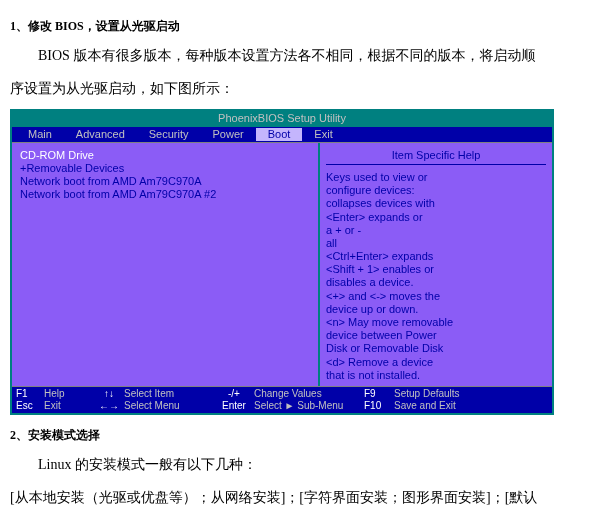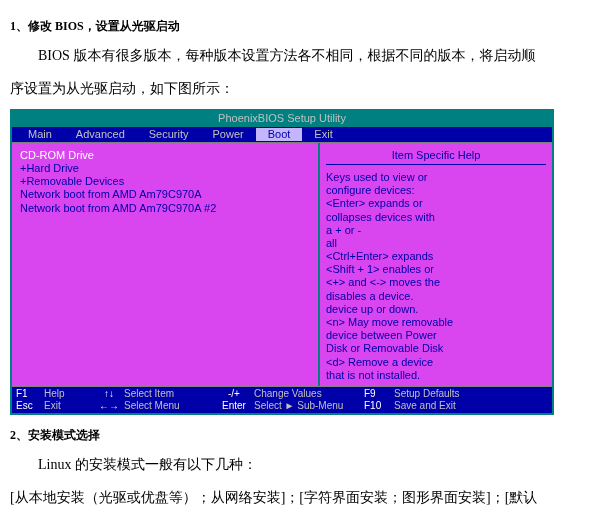--- a/index.html
+++ b/index.html
@@ -45,21 +45,21 @@
   }
   .bios-menubar span {
     padding: 0 12px;
   }
   .bios-menubar .sel {
     background: #c4b5fd;
     color: #0000a8;
   }
   .bios-body {
     display: flex;
-    background: #d946ef;
+    background: #8b5cf6;
     border-top: 1px solid #808080;
     border-bottom: 1px solid #808080;
   }
   .bios-left {
     flex: 1;
     padding: 6px 8px;
     color: #0000a8;
     min-height: 200px;
     border-right: 2px solid #008080;
   }
@@ -108,37 +108,36 @@
     <span>Main</span>
     <span>Advanced</span>
     <span>Security</span>
     <span>Power</span>
     <span class="sel">Boot</span>
     <span>Exit</span>
   </div>
   <div class="bios-body">
     <div class="bios-left">
       <div class="active">CD-ROM Drive</div>
-      <div class="inactive">+Hard Drive</div>
       <div class="inactive">+Removable Devices</div>
       <div class="inactive"> Network boot from AMD Am79C970A</div>
       <div class="inactive"> Network boot from AMD Am79C970A #2</div>
     </div>
     <div class="bios-right">
       <div class="help-title">Item Specific Help</div>
       <div>Keys used to view or</div>
       <div>configure devices:</div>
+      <div>collapses devices with</div>
       <div>&lt;Enter&gt; expands or</div>
-      <div>collapses devices with</div>
       <div>a + or -</div>
       <div>all</div>
       <div>&lt;Ctrl+Enter&gt; expands</div>
       <div>&lt;Shift + 1&gt; enables or</div>
+      <div>disables a device.</div>
       <div>&lt;+&gt; and &lt;-&gt; moves the</div>
-      <div>disables a device.</div>
       <div>device up or down.</div>
       <div>&lt;n&gt; May move removable</div>
       <div>device between Power</div>
       <div>Disk or Removable Disk</div>
       <div>&lt;d&gt; Remove a device</div>
       <div>that is not installed.</div>
     </div>
   </div>
   <div class="bios-footer">
     <div class="foot-row">

